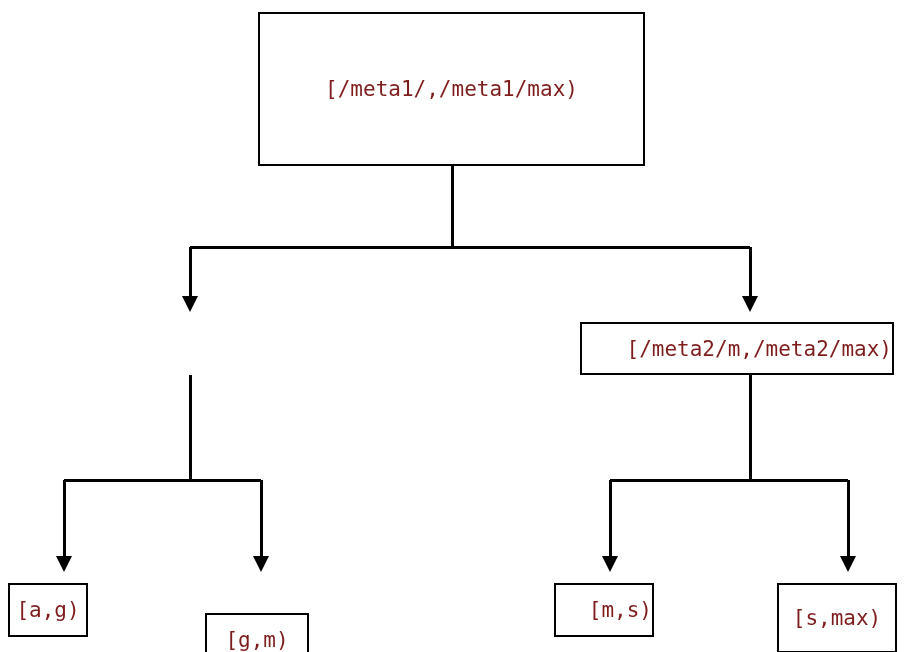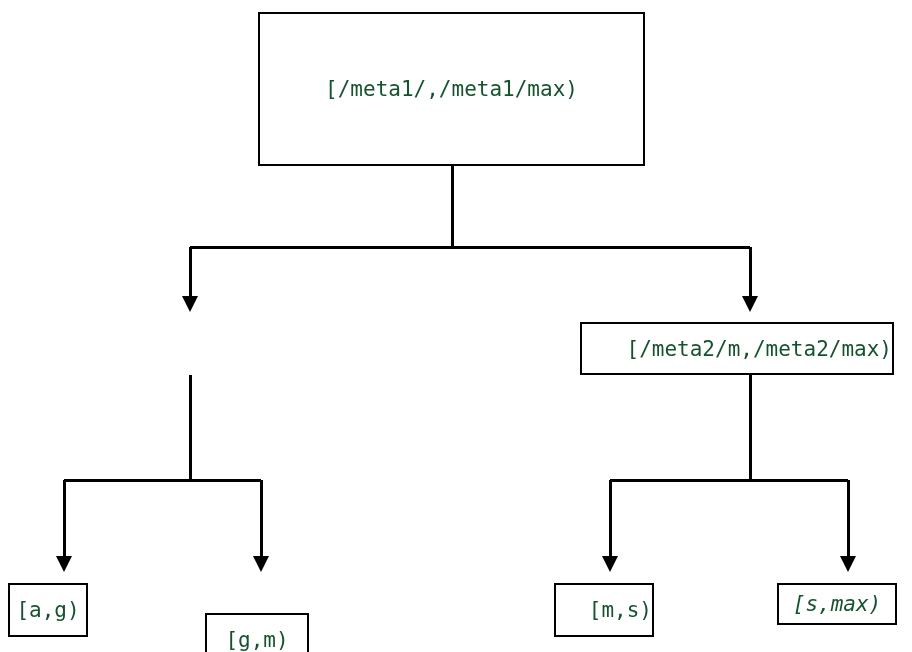--- a/index.html
+++ b/index.html
@@ -33,21 +33,21 @@
     display: flex;
     align-items: center;
     justify-content: center;
     color: #000000;
     z-index: 2;
   }
   .node-label {
     font-family: "DejaVu Sans Mono", "Liberation Mono", monospace;
     white-space: pre;
     letter-spacing: 0px;
-    color: #14532d;
+    color: #7f1d1d;
   }
   
   #node-root {
     left: 258px;
     top: 12px;
     width: 387px;
     height: 154px;
   }
   #node-root .node-label { font-size: 21px; }
   
@@ -83,22 +83,21 @@
     left: 554px;
     top: 583px;
     width: 100px;
     height: 54px;
     justify-content: flex-end;
   }
   #node-leaf-smax {
     left: 777px;
     top: 583px;
     width: 120px;
-    height: 42px;
-    font-style: italic;
+    height: 70px;
   }
   #node-leaf-ag .node-label,
   #node-leaf-gm .node-label,
   #node-leaf-ms .node-label,
   #node-leaf-smax .node-label { font-size: 21px; }
 </style>
 </head>
 <body>
 
 <div id="diagram-canvas">

